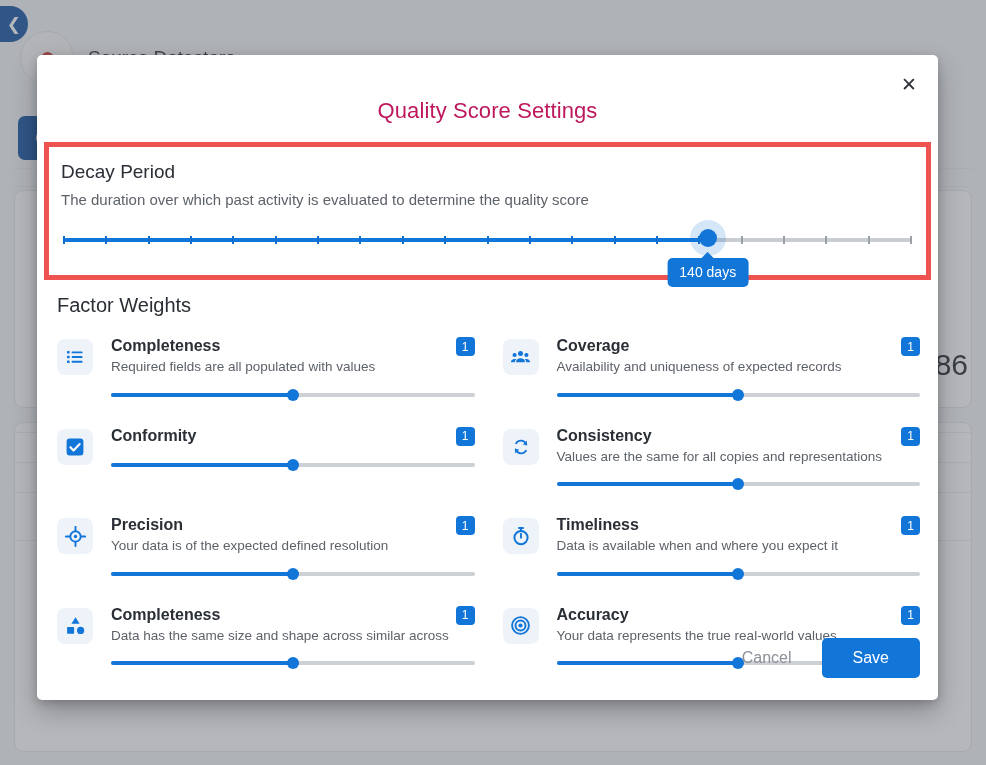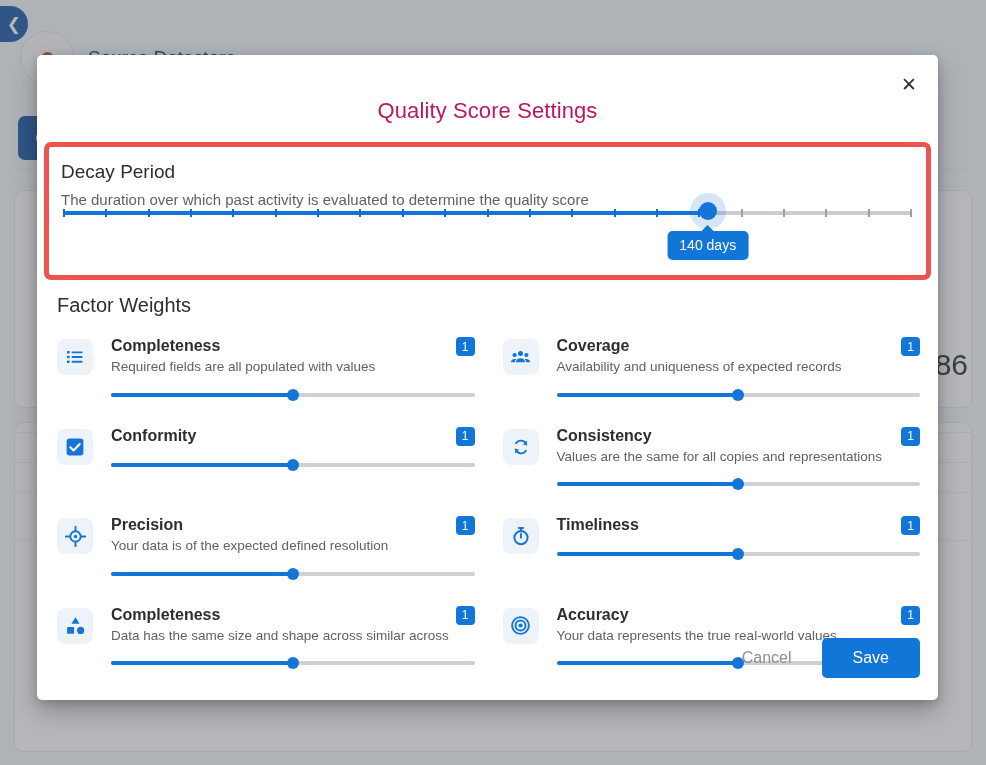--- a/index.html
+++ b/index.html
@@ -132,35 +132,35 @@
   }
 
   
   .decay-wrap {
     position: absolute;
     left: 7px;
     top: 87px;
     width: 887px;
     height: 138px;
     border: 5px solid #ef5350;
-    border-radius: 7px;
+    border-radius: 0;
     background: #fff;
   }
   .decay-inner {
     padding: 14px 12px 0 12px;
   }
   .decay-heading {
     font-size: 19px;
     color: #2a2e35;
     margin-bottom: 8px;
   }
   .decay-desc {
     font-size: 15px;
     color: #5d6269;
-    margin-bottom: 1px;
+    margin-bottom: 28px;
   }
 
   .decay-slider {
     position: relative;
     height: 8px;
     margin: 0 3px;
   }
   .decay-track {
     position: absolute;
     left: 0; right: 0;
@@ -530,20 +530,21 @@
             <circle cx="10" cy="11.6" r="6.6" fill="none" stroke="#1275d8" stroke-width="2"></circle>
             <path d="M10 3.2v1.8" stroke="#1275d8" stroke-width="2" stroke-linecap="round"></path>
             <path d="M10 7.6v4.2" stroke="#1275d8" stroke-width="1.9" stroke-linecap="round"></path>
           </svg>
         </div>
         <div class="factor-body">
           <div class="factor-top">
             <div class="factor-name">Timeliness</div>
             <div class="factor-badge">1</div>
           </div>
+          <div class="factor-desc">Data is available when and where you expect it</div>
           <div class="factor-slider">
             <div class="fs-track"></div>
             <div class="fs-fill" style="width:50%"></div>
             <div class="fs-thumb" style="left:50%"></div>
           </div>
         </div>
       </div>
       <div class="factor">
         <div class="factor-icon">
           <svg width="21" height="21" viewBox="0 0 21 21">

